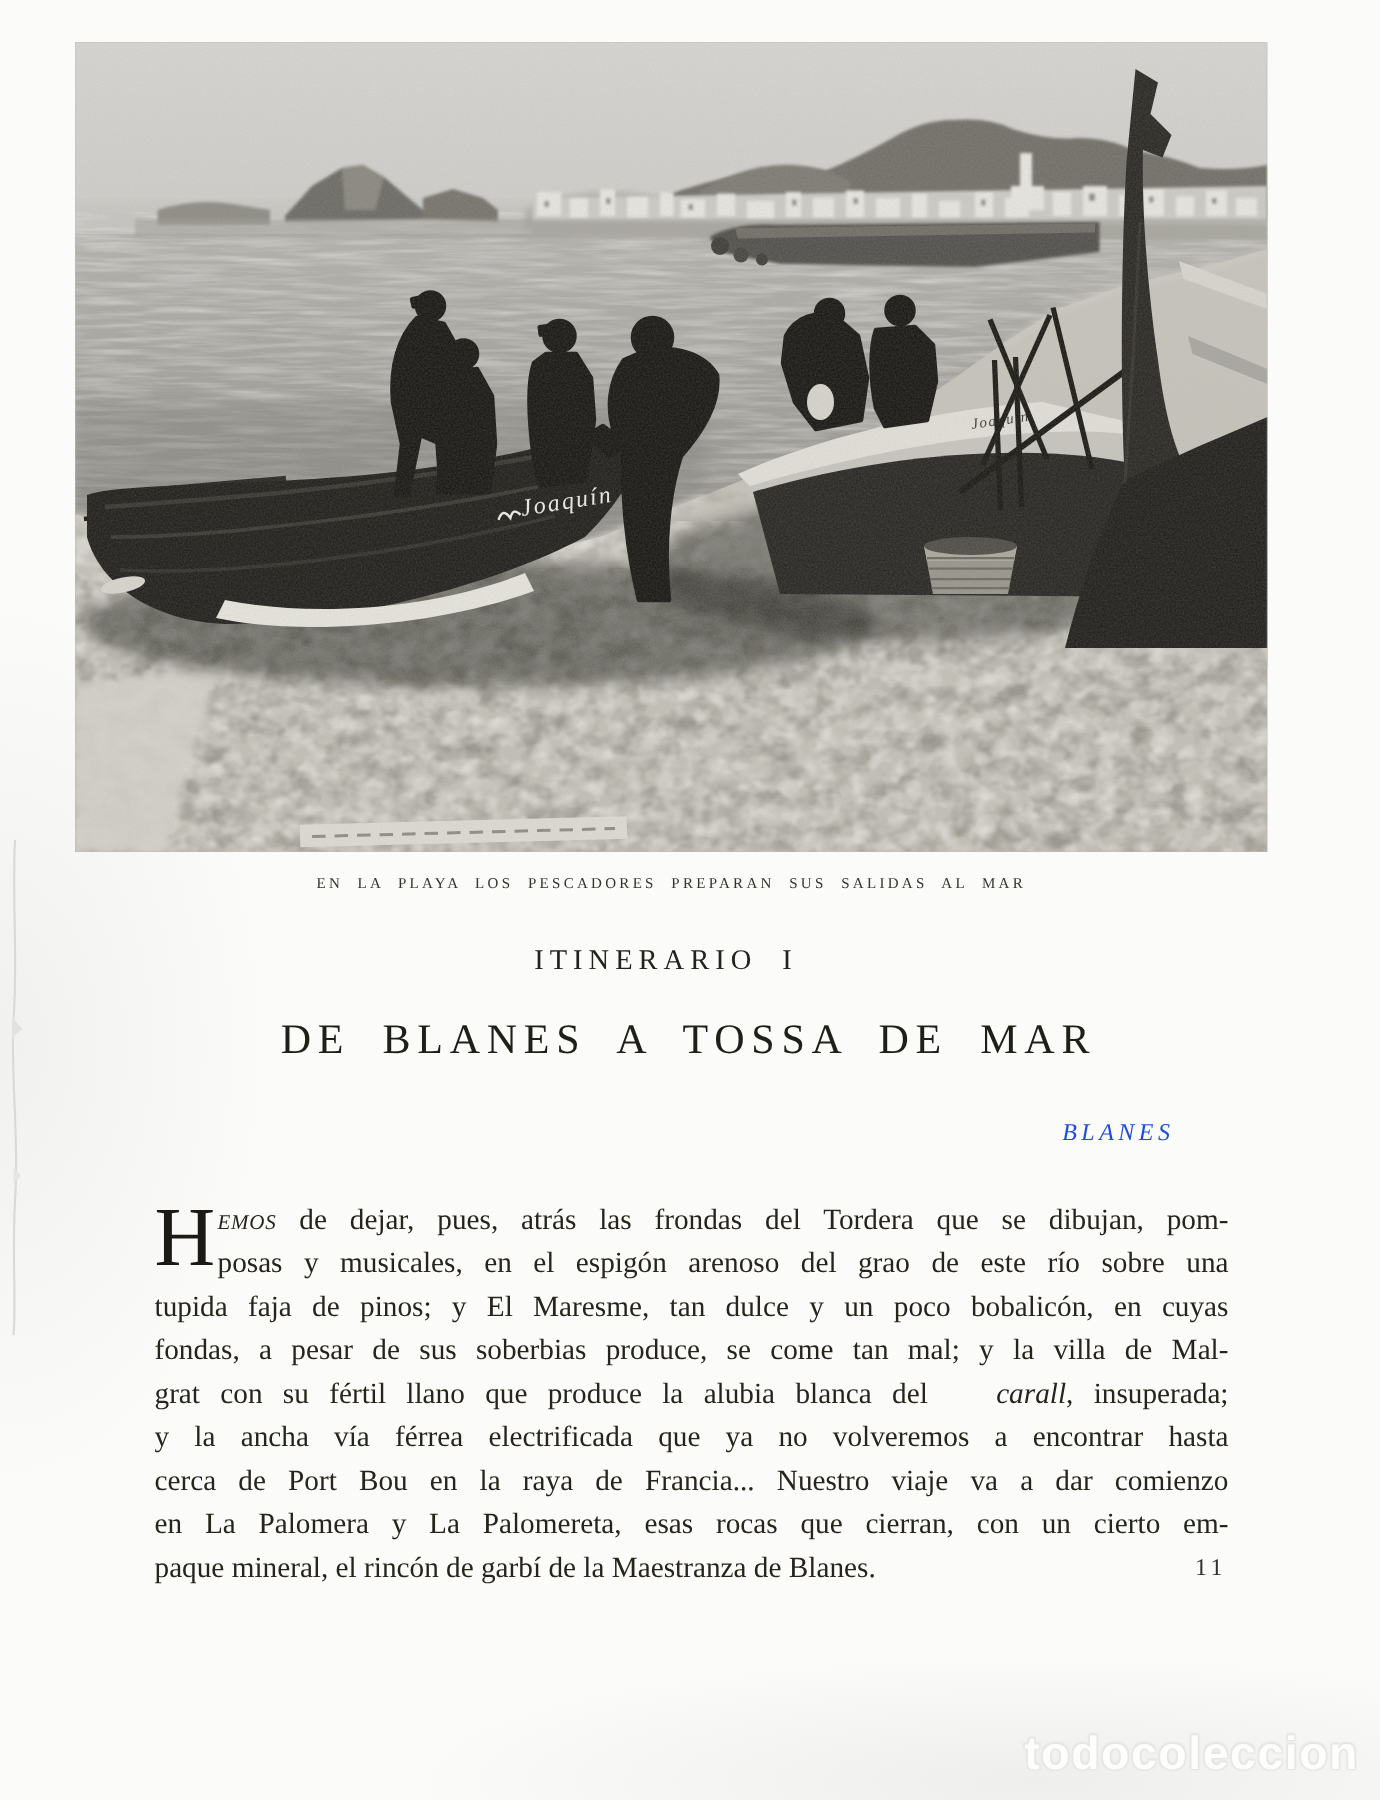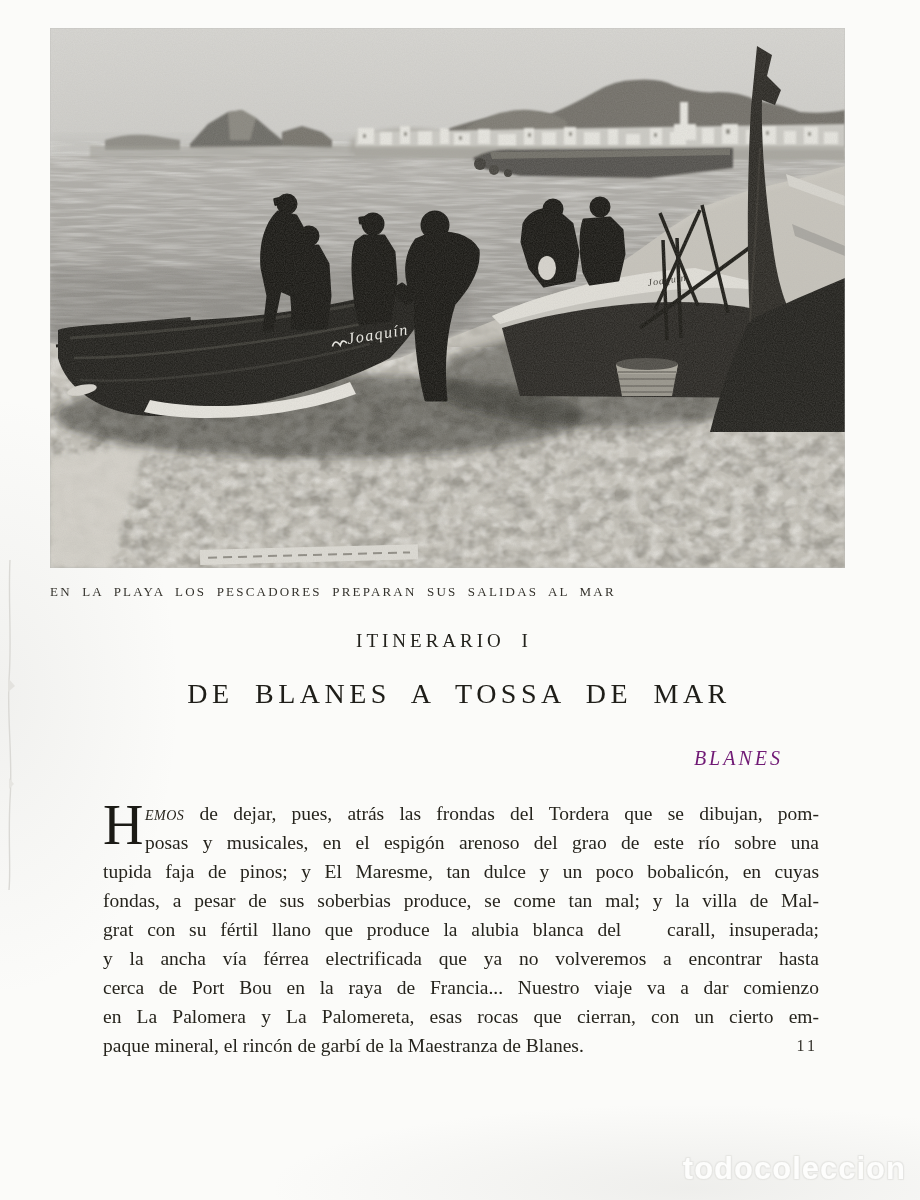--- a/index.html
+++ b/index.html
@@ -11,49 +11,49 @@
       #fbfbf9;
     font-family:"Liberation Serif", serif;
     color:#27251f;
   }
   .abs{position:absolute;}
   
   .photo-wrap{left:50px;top:28px;width:795px;height:540px;}
   .photo-wrap svg{display:block;}
   
   .caption{
-    left:50px;top:584px;width:795px;
-    font-size:13px;letter-spacing:2.2px;word-spacing:5px;color:#35332d;
+    left:50px;top:584px;width:795px;text-align:center;
+    font-size:10px;letter-spacing:2.2px;word-spacing:5px;color:#35332d;
   }
   
   .section-label{
     left:85px;top:630px;width:718px;text-align:center;
     font-size:19px;letter-spacing:4px;word-spacing:8px;color:#23221c;
   }
   .page-title{
     left:100px;top:678px;width:718px;text-align:center;
     font-size:28px;letter-spacing:4.5px;word-spacing:10px;color:#1f1e19;
   }
   .place-label{
     left:103px;top:747px;width:680px;text-align:right;
-    font-style:italic;font-size:20px;letter-spacing:3px;color:#701a75;
+    font-style:italic;font-size:16px;letter-spacing:3px;color:#1d4ed8;
   }
   
   .body-text{
     left:103px;top:799px;width:716px;
     font-size:19.5px;line-height:29px;color:#26241d;
   }
   .drop-cap{
     float:left;width:42px;height:57px;
     font-size:56px;line-height:52px;color:#1b1a15;
   }
   .line{text-align:justify;text-align-last:justify;white-space:nowrap;}
   .line.last{text-align-last:left;white-space:normal;}
   .sc{font-variant:small-caps;letter-spacing:.5px;font-style:italic;}
-  .it{margin-left:32px;}
+  .it{font-style:italic;margin-left:32px;}
   
   .page-number{
     left:100px;top:1037px;width:718px;text-align:right;
     font-size:16px;letter-spacing:3px;color:#33312b;
   }
   
   .watermark{
     right:14px;top:1151px;
     font-family:"Liberation Sans", sans-serif;
     font-weight:800;font-size:31px;letter-spacing:1px;

